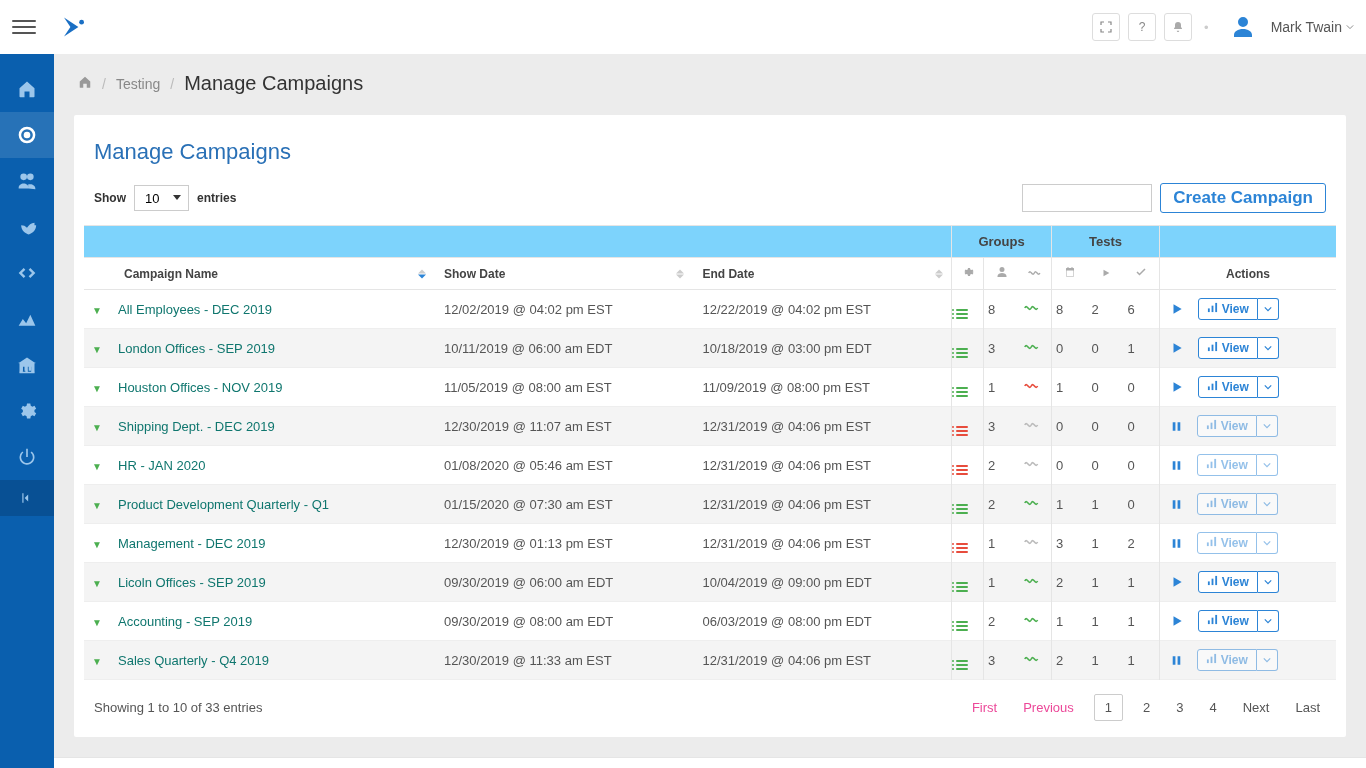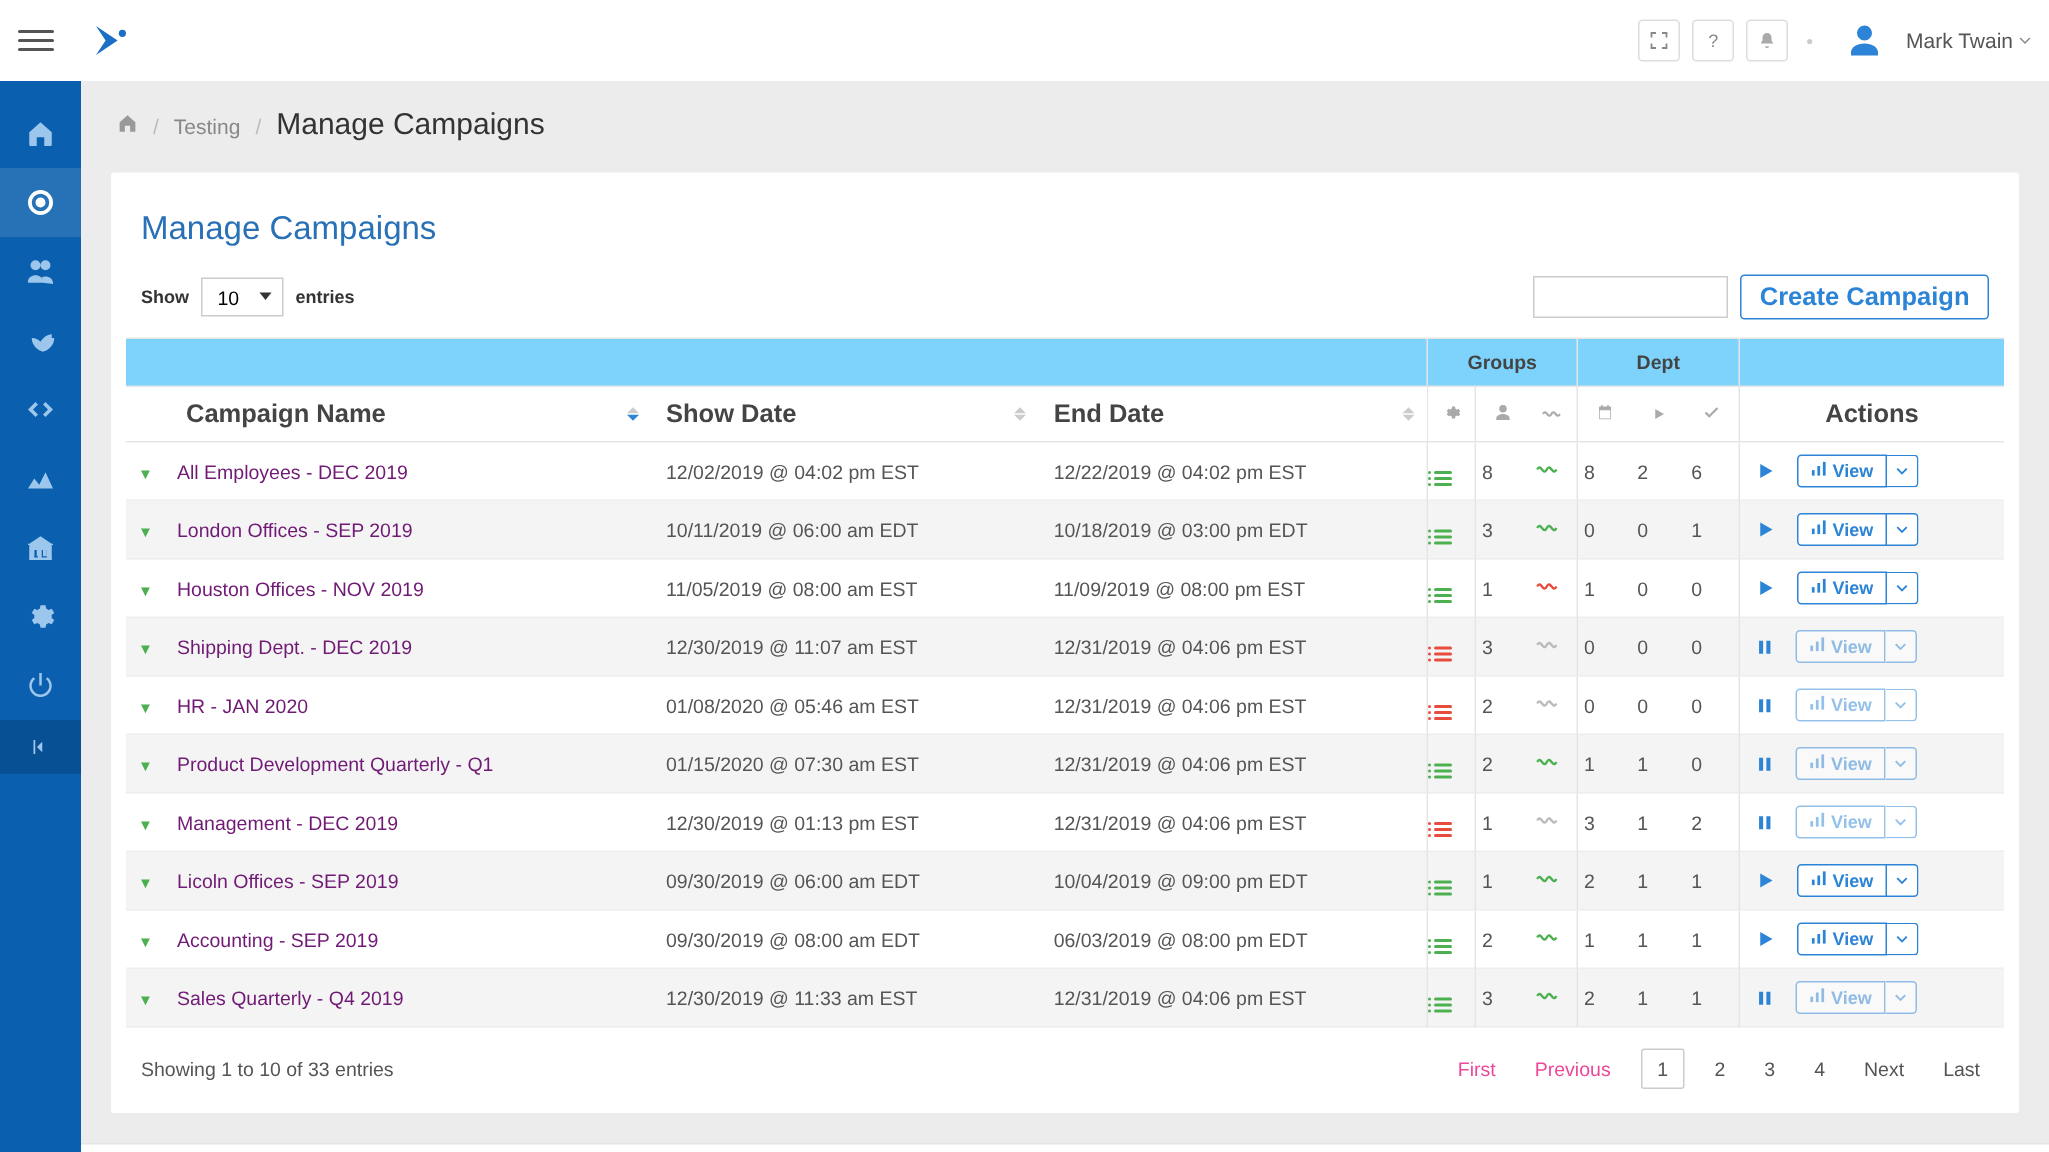--- a/index.html
+++ b/index.html
@@ -42,33 +42,33 @@
 .entries-wrap select { appearance: none; border: 1px solid #ccc; height: 26px; padding: 0 28px 0 10px; font-size: 13px; background: #fff; }
 .search-input { width: 130px; height: 28px; border: 1px solid #ccc; padding: 0 8px; font-size: 13px; margin-right: 8px; }
 .create-btn { height: 30px; padding: 0 12px; border: 1px solid #2c84d6; background: #fff; color: #2c84d6; font-size: 17px; font-weight: 600; border-radius: 3px; cursor: pointer; }
 .controls-right { margin-left: auto; display: flex; align-items: center; }
 
 .data-table { width: 100%; border-collapse: collapse; font-size: 13px; }
 .data-table th, .data-table td { padding: 8px 10px; text-align: left; vertical-align: middle; }
 .data-table thead tr.grp-row th { border-top: 1px solid #e5e5e5; border-bottom: 1px solid #e5e5e5; font-weight: 600; color: #444; font-size: 13px; background: #7dd3fc; text-align: center; }
 .data-table thead tr.grp-row th:first-child { border-left: none; }
 .data-table thead tr.grp-row th.bl { border-left: 1px solid #e5e5e5; }
-.data-table thead tr.col-row th { border-bottom: 1px solid #e5e5e5; font-weight: 600; color: #444; font-size: 17px; background: #fff; }
+.data-table thead tr.col-row th { border-bottom: 1px solid #e5e5e5; font-weight: 600; color: #444; font-size: 12px; background: #fff; }
 .col-row th.icon-col { text-align: center; width: 32px; padding: 8px 4px; }
 .col-row th.bl { border-left: 1px solid #e5e5e5; }
 .sortable { position: relative; cursor: pointer; }
 .sort-arrows { position: absolute; right: 8px; top: 50%; transform: translateY(-50%); display: flex; flex-direction: column; gap: 1px; }
 .sort-arrows .up, .sort-arrows .down { width: 0; height: 0; border-left: 4px solid transparent; border-right: 4px solid transparent; }
 .sort-arrows .up { border-bottom: 4px solid #ccc; }
 .sort-arrows .down { border-top: 4px solid #ccc; }
 .sort-arrows.asc .down { border-top-color: #2c84d6; }
 .data-table tbody tr { border-bottom: 1px solid #eee; }
 .data-table tbody tr:nth-child(even) { background: #f4f4f4; }
 .data-table tbody td { color: #555; }
-.link { color: #701a75; cursor: pointer; }
+.link { color: #0f766e; cursor: pointer; }
 .expand-caret { color: #4caf50; font-size: 10px; cursor: pointer; display: inline-block; padding: 0 4px; }
 .row-exp-cell { width: 30px; text-align: center; padding: 8px 4px !important; }
 .name-cell { padding-left: 4px !important; }
 .icon-cell { text-align: center; width: 32px; padding: 8px 4px !important; }
 .num-cell { text-align: center; width: 36px; padding: 8px 4px !important; }
 .bl { border-left: 1px solid #e5e5e5; }
 .list-ic { display: inline-flex; flex-direction: column; gap: 2px; }
 .list-ic span { display: block; width: 12px; height: 2px; border-radius: 1px; background: currentColor; position: relative; }
 .list-ic span::before { content: ""; position: absolute; left: -4px; top: 0; width: 2px; height: 2px; background: currentColor; border-radius: 1px; }
 .wave-ic svg { width: 16px; height: 12px; }
@@ -215,21 +215,21 @@
         <input class="search-input" type="text" style="">
         <button class="create-btn">Create Campaign</button>
       </div>
     </div>
 
     <table class="data-table">
       <thead>
         <tr class="grp-row">
           <th colspan="4"></th>
           <th colspan="3" class="bl">Groups</th>
-          <th colspan="3" class="bl">Dept</th>
+          <th colspan="3" class="bl">Tests</th>
           <th class="bl"></th>
         </tr>
         <tr class="col-row">
           <th style="width:30px"></th>
           <th class="sortable" style="width:320px">
             <span>Campaign Name</span>
             <span class="sort-arrows asc">
                   <span class="up"></span>
                   <span class="down"></span>
                 </span>

